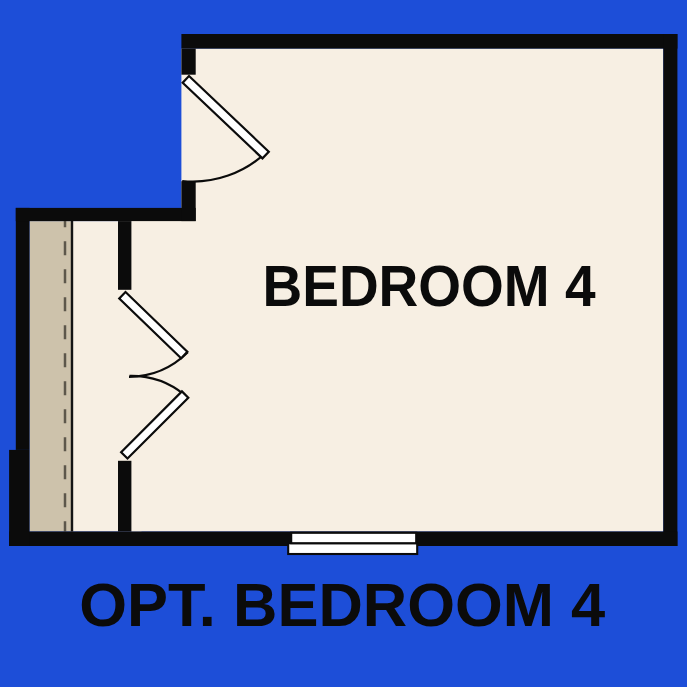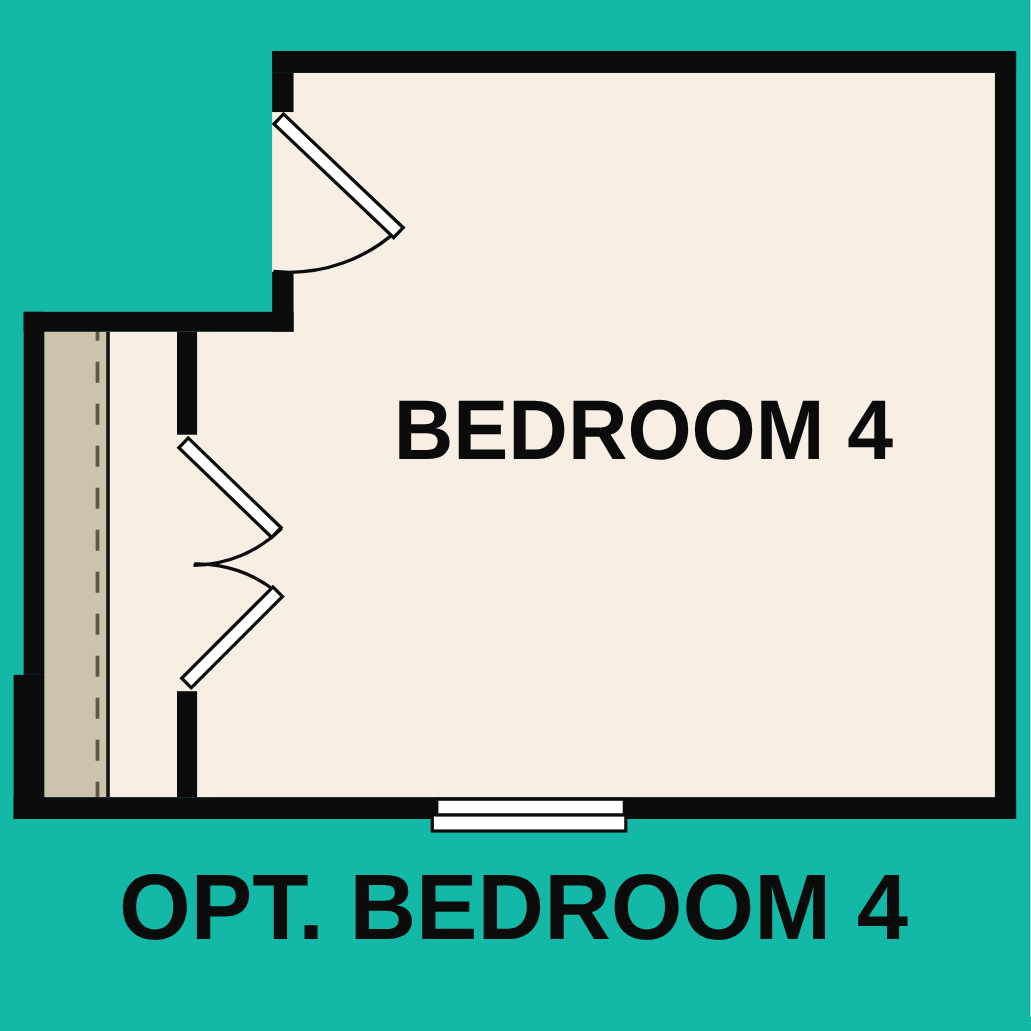--- a/index.html
+++ b/index.html
@@ -1,16 +1,16 @@
 <!DOCTYPE html>
 <html><head>
 <meta charset="utf-8">
 <style>
   html,body{margin:0;padding:0;background:#ffffff;}
-  .page{position:relative;width:687px;height:687px;background:#14b8a6;overflow:hidden;}
+  .page{position:relative;width:687px;height:687px;background:#1d4ed8;overflow:hidden;}
   svg{display:block;}
   text{font-family:"Liberation Sans", sans-serif;font-weight:bold;fill:#0b0b0b;}
 </style>
 </head>
 <body>
 
 <div class="page">
 <svg width="687" height="687" viewBox="0 0 687 687">
 
   <polygon points="181.4,48.6 663.3,48.6 663.3,531.5 131.4,531.5 131.4,221.1 181.4,221.1" fill="#f7efe3"></polygon>

